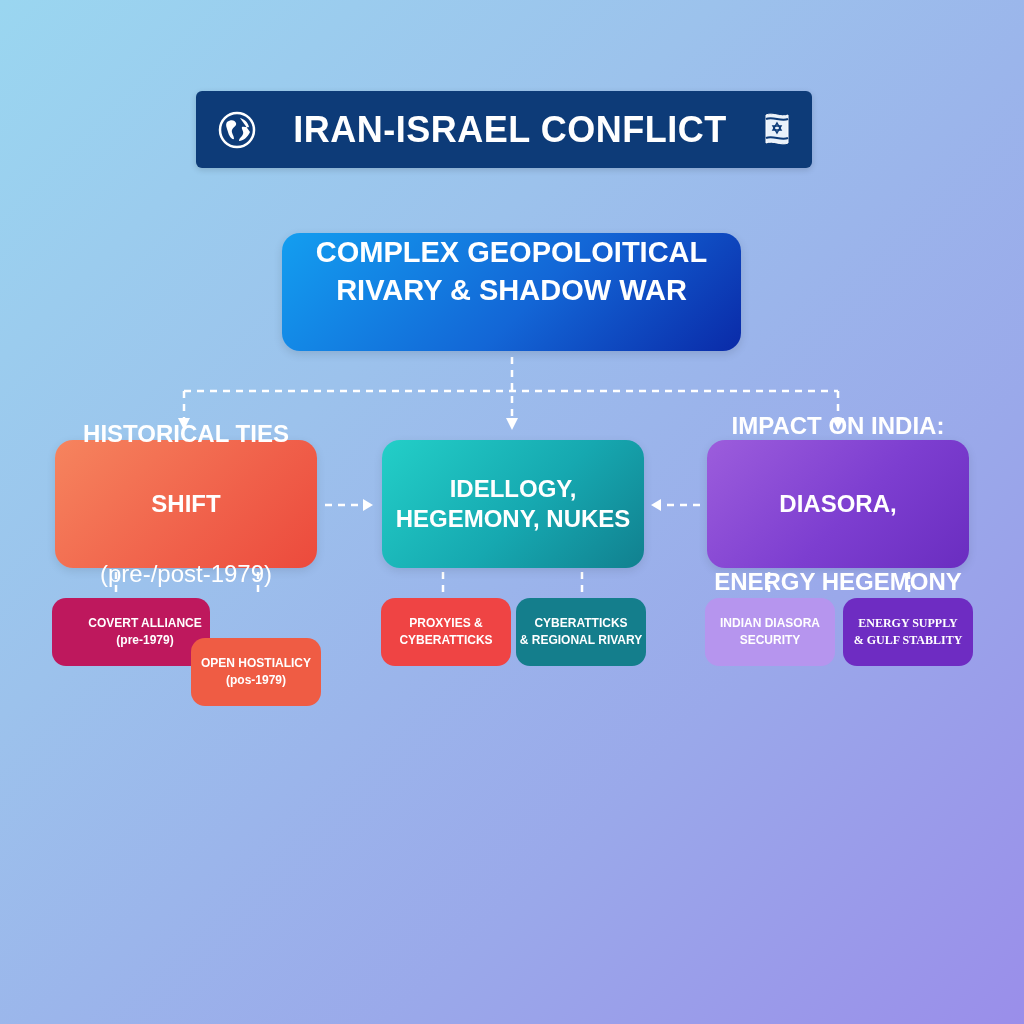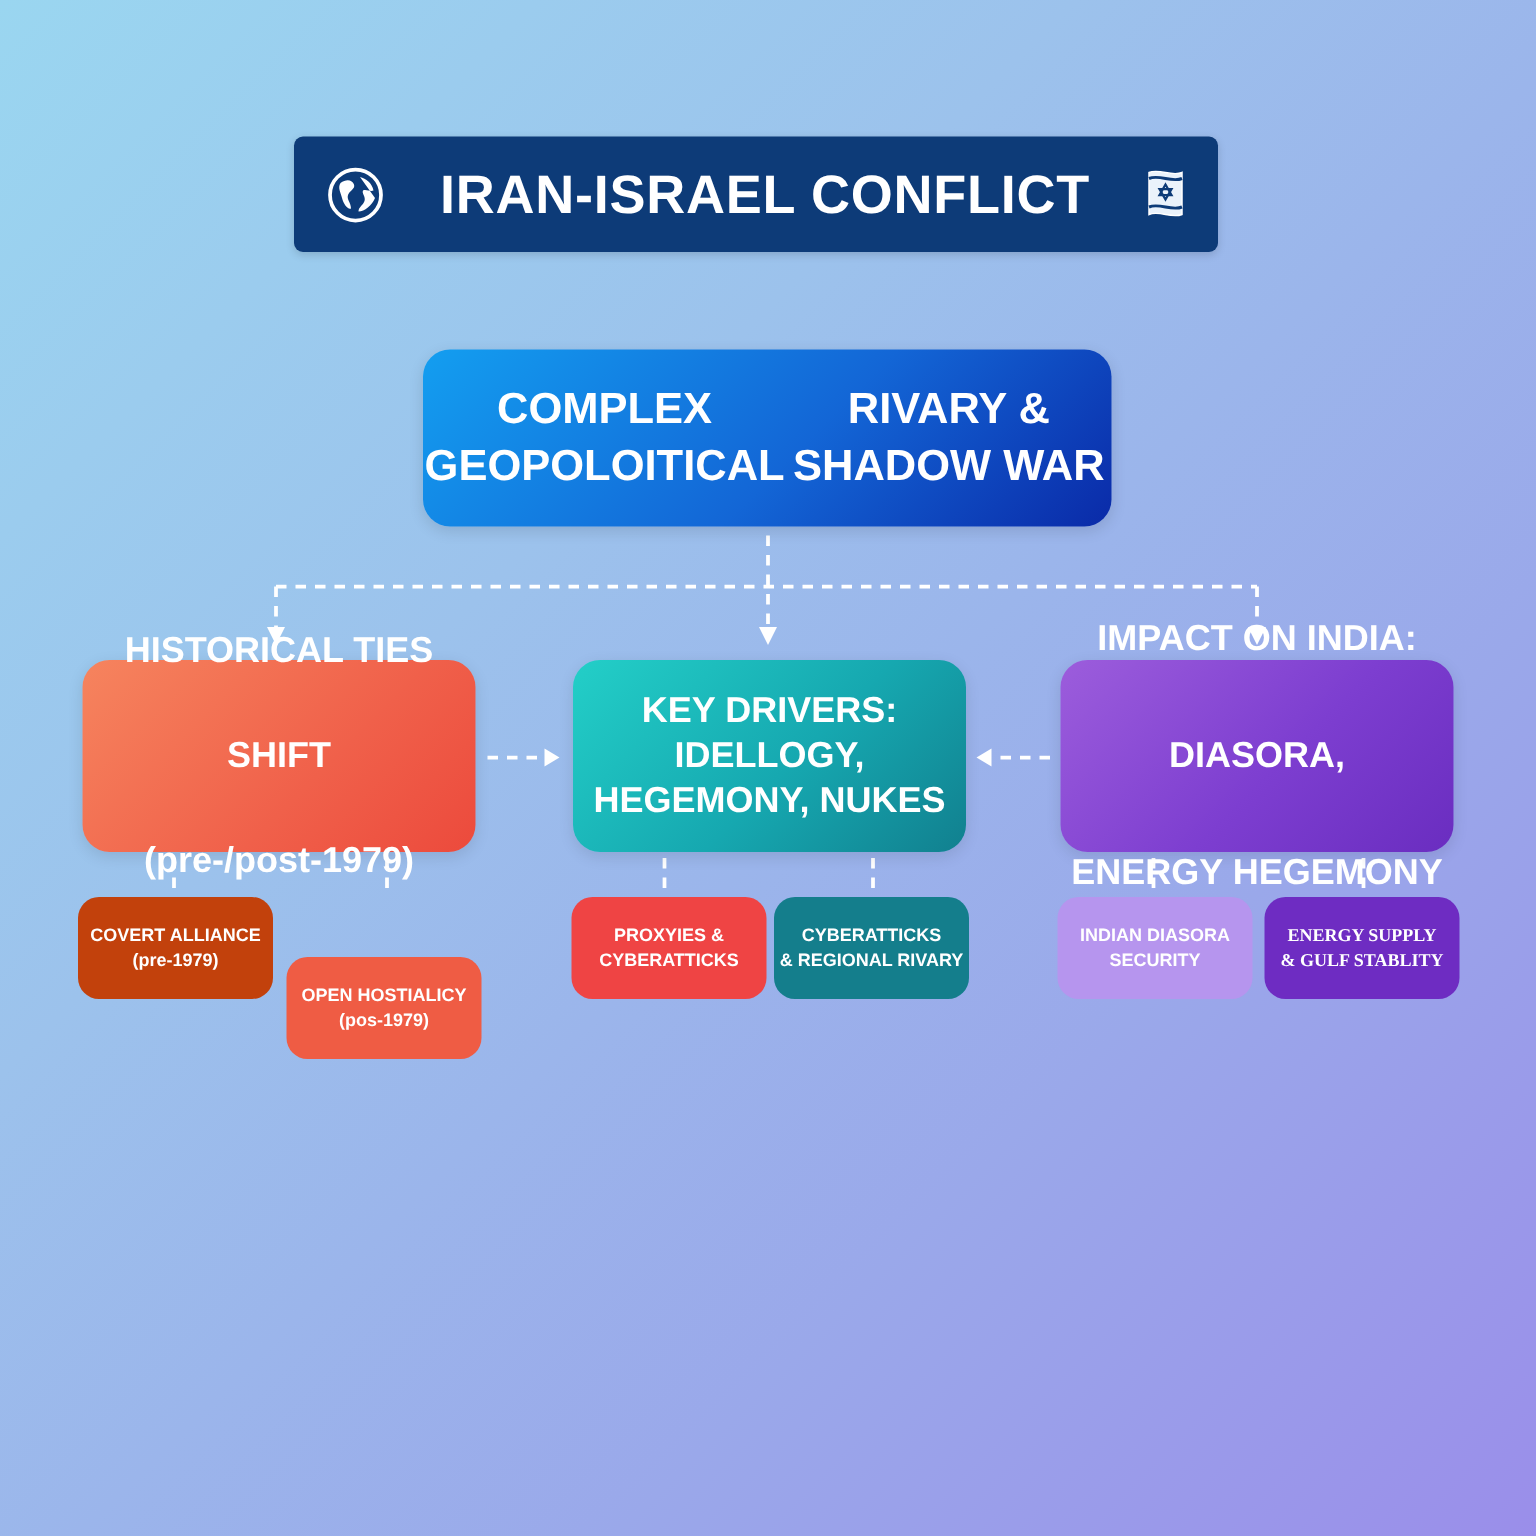--- a/index.html
+++ b/index.html
@@ -14,39 +14,39 @@
       background: #0d3b78; border-radius: 6px;
       display: flex; align-items: center; justify-content: center; gap: 36px;
       color: #fff; box-shadow: 0 2px 6px rgba(0,0,0,0.15);
     }
     .title-text { font-size: 36px; font-weight: bold; letter-spacing: 0.5px; }
     .icon { display: inline-flex; align-items: center; justify-content: center; }
     .central {
       left: 282px; top: 233px; width: 459px; height: 118px;
       border-radius: 18px;
       background: linear-gradient(135deg, #139ef0 0%, #1366d6 55%, #0a2aa8 100%);
-      display: flex; align-items: center; 
+      display: flex; flex-direction: column; align-items: center; 
       color: #fff; font-weight: bold; font-size: 29px; line-height: 38px; text-align: center;
       box-shadow: 0 3px 10px rgba(0,0,0,0.12);
     }
     .card {
       width: 262px; height: 128px; top: 440px; border-radius: 18px;
       display: flex; flex-direction: column; align-items: center; justify-content: center;
       color: #fff; font-weight: bold; font-size: 24px; line-height: 30px; text-align: center;
       box-shadow: 0 3px 10px rgba(0,0,0,0.10);
     }
     .card.c1 { left: 55px; background: linear-gradient(135deg, #f6845e 0%, #f0604a 60%, #ec4a3c 100%); gap: 40px; }
     .card.c2 { left: 382px; background: linear-gradient(135deg, #23cfc8 0%, #16a8b0 55%, #11808f 100%); }
     .card.c3 { left: 707px; background: linear-gradient(135deg, #9c5ddc 0%, #7d3ed0 55%, #6a2dc0 100%); gap: 48px; }
     .sub {
       width: 130px; height: 68px; top: 598px; border-radius: 14px;
       display: flex; flex-direction: column; align-items: center; justify-content: center;
       color: #fff; font-weight: bold; font-size: 12px; line-height: 17px; text-align: center;
     }
-    .s1 { left: 52px; background: #c2410c; }
+    .s1 { left: 52px; background: #be185d; padding-left: 28px; }
     .s2 { left: 191px; background: #ef5c44; margin-top: 40px; }
     .s3 { left: 381px; background: #ef4444; }
     .s4 { left: 516px; background: #147e8c; }
     .s5 { left: 705px; background: #b695ee; }
     .s6 { left: 843px; background: #6e2cc2; font-family: Liberation Serif, serif; }
     svg.connectors { left: 0; top: 0; width: 1024px; height: 1024px; pointer-events: none; }
   </style>
 </head>
 <body>
 
@@ -95,25 +95,24 @@
 </div>
 
 <div class="abs central">
   <span>COMPLEX GEOPOLOITICAL</span>
   <span>RIVARY &amp; SHADOW WAR</span>
 </div>
 
 <div class="abs card c1">
   <span>HISTORICAL TIES</span>
   <span>SHIFT</span>
-  <span style="font-weight:bold;">(pre-/post-1979)</span>
+  <span style="font-weight:normal;">(pre-/post-1979)</span>
 </div>
 
 <div class="abs card c2">
-  <span>KEY DRIVERS:</span>
   <span>IDELLOGY,</span>
   <span>HEGEMONY, NUKES</span>
 </div>
 
 <div class="abs card c3">
   <span>IMPACT ON INDIA:</span>
   <span>DIASORA,</span>
   <span>ENERGY HEGEMONY</span>
 </div>
 

